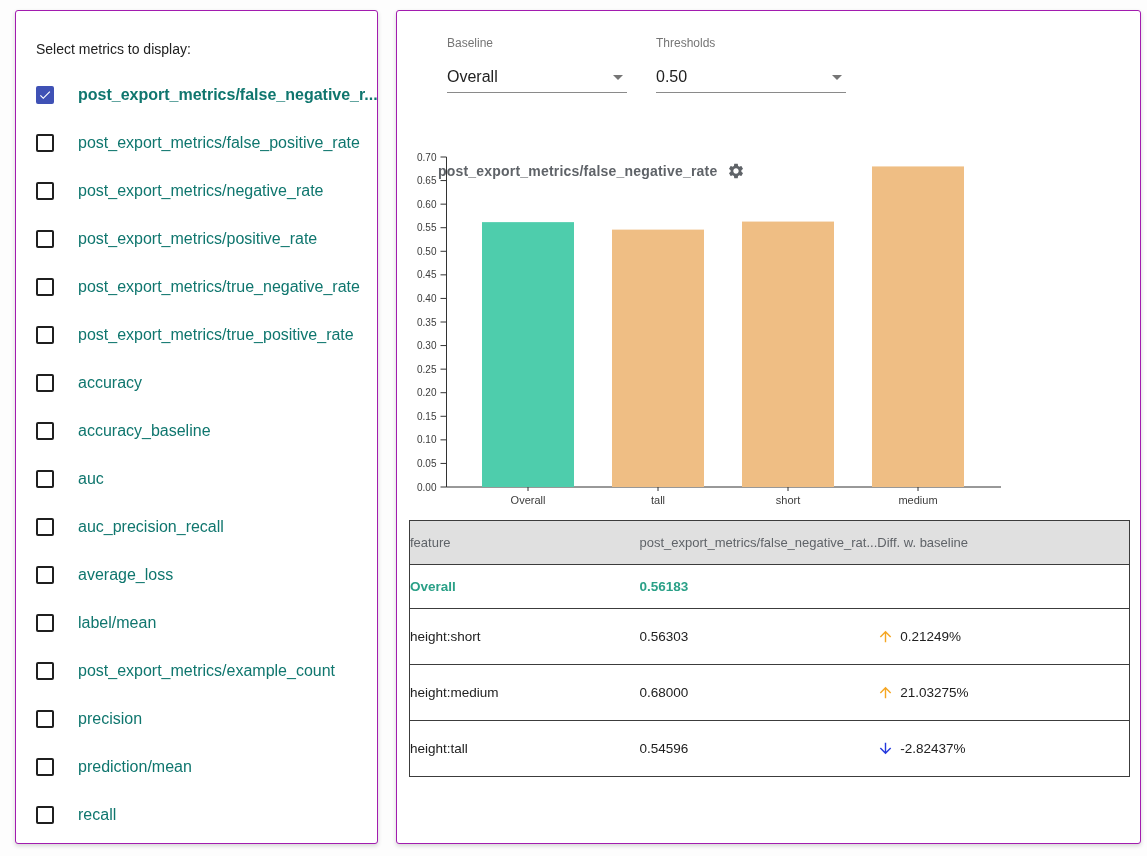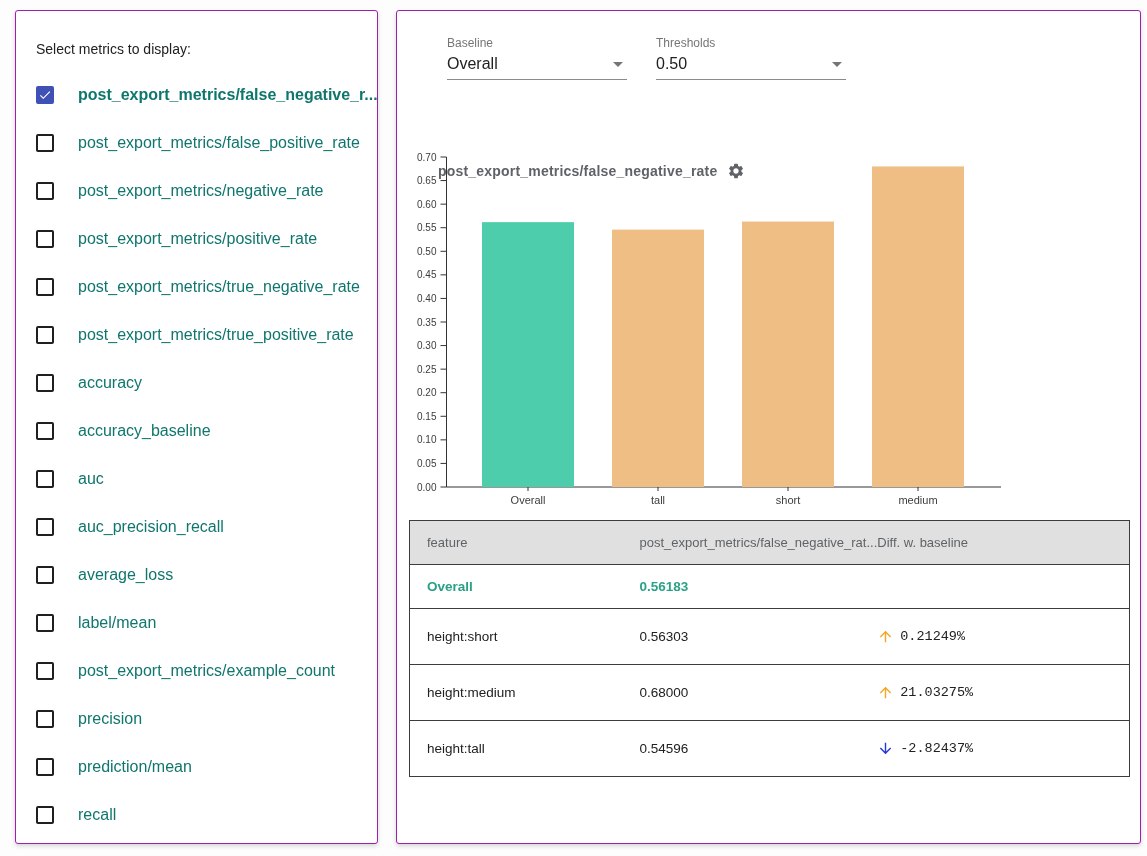--- a/index.html
+++ b/index.html
@@ -13,21 +13,21 @@
   .sidebar-heading { font-size:14px; color:#212121; margin-bottom:14px; }
   .metric-item { display:flex; align-items:center; height:48px; cursor:pointer; }
   .cb { width:18px; height:18px; border:2px solid #1f1f1f; border-radius:2px; flex:0 0 18px;
         display:inline-flex; align-items:center; justify-content:center; background:#fff; }
   .cb.on { border-color:#3F51B5; background:#3F51B5; }
   .metric-label { font-size:16px; color:#0f766e; margin-left:24px; white-space:nowrap; }
   .metric-item.checked .metric-label { font-weight:bold; }
 
   
   .select-field { position:absolute; }
-  .select-label { font-size:12px; color:#757575; margin-bottom:3px; }
+  .select-label { font-size:12px; color:#757575; margin-bottom:16px; }
   .select-box { position:relative; border-bottom:1px solid #8a8a8a; padding:2px 22px 6px 0; cursor:pointer; }
   .select-value { font-size:16px; color:#212121; }
   .caret { position:absolute; right:4px; top:9px; width:0; height:0;
            border-left:5px solid transparent; border-right:5px solid transparent; border-top:5px solid #757575; }
   #baseline-field  { left:50px;  top:25px; width:180px; }
   #threshold-field { left:259px; top:25px; width:190px; }
 
   
   .chart-header { position:absolute; left:41px; top:108px; display:flex; align-items:center;margin-top:43px; }
   .chart-title { font-size:14px; font-weight:bold; color:#5f6368; letter-spacing:.2px; }
@@ -39,23 +39,23 @@
   .metrics-table { position:absolute; left:12px; top:509px; width:721px;
                    border-collapse:collapse; font-size:13.5px; }
   .metrics-table th, .metrics-table td { text-align:left; font-weight:normal; }
   .metrics-table thead tr { background:#e0e0e0; height:44px; }
   .metrics-table th { color:#5f6368; font-size:13px; }
   .metrics-table tr { border:1px solid #3c3c3c; }
   .metrics-table td { color:#212121; }
   .metrics-table tbody tr { height:56px; background:#fff; }
   .metrics-table tbody tr.baseline-row { height:44px; }
   .baseline-row td { color:#2AA087; font-weight:bold; }
-  .col-feature { width:230px; padding-left:17px; }
+  .col-feature { width:230px; }
   .col-value   { width:235px; }
-  .diff-cell { display:flex; align-items:center; gap:6px;font-family:Liberation Mono, monospace; }
+  .diff-cell { display:flex; align-items:center; gap:6px; }
   .diff-cell svg { flex:0 0 auto; }
 </style>
 </head>
 <body>
 
 <div class="card" id="left-card">
   <div class="sidebar-heading">Select metrics to display:</div>
   <div>
       <div class="metric-item checked">
         <span class="cb on">

